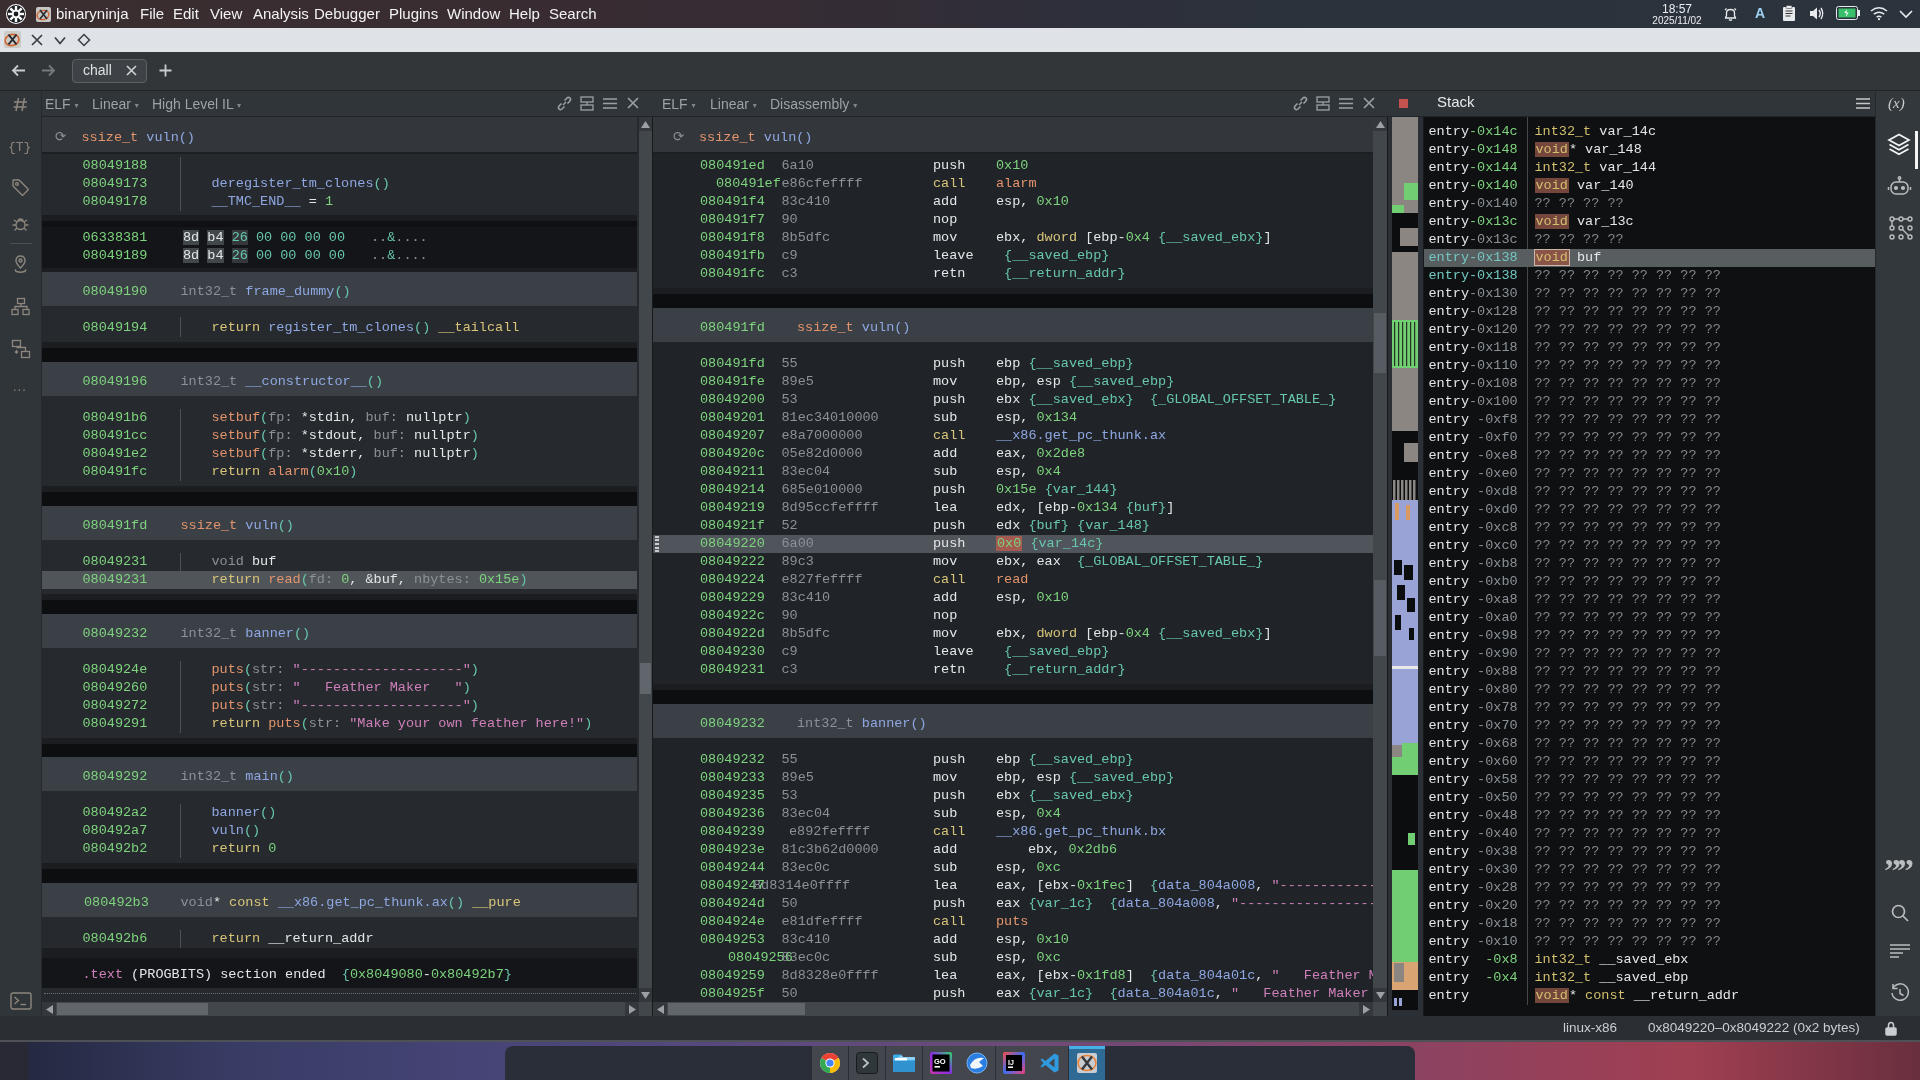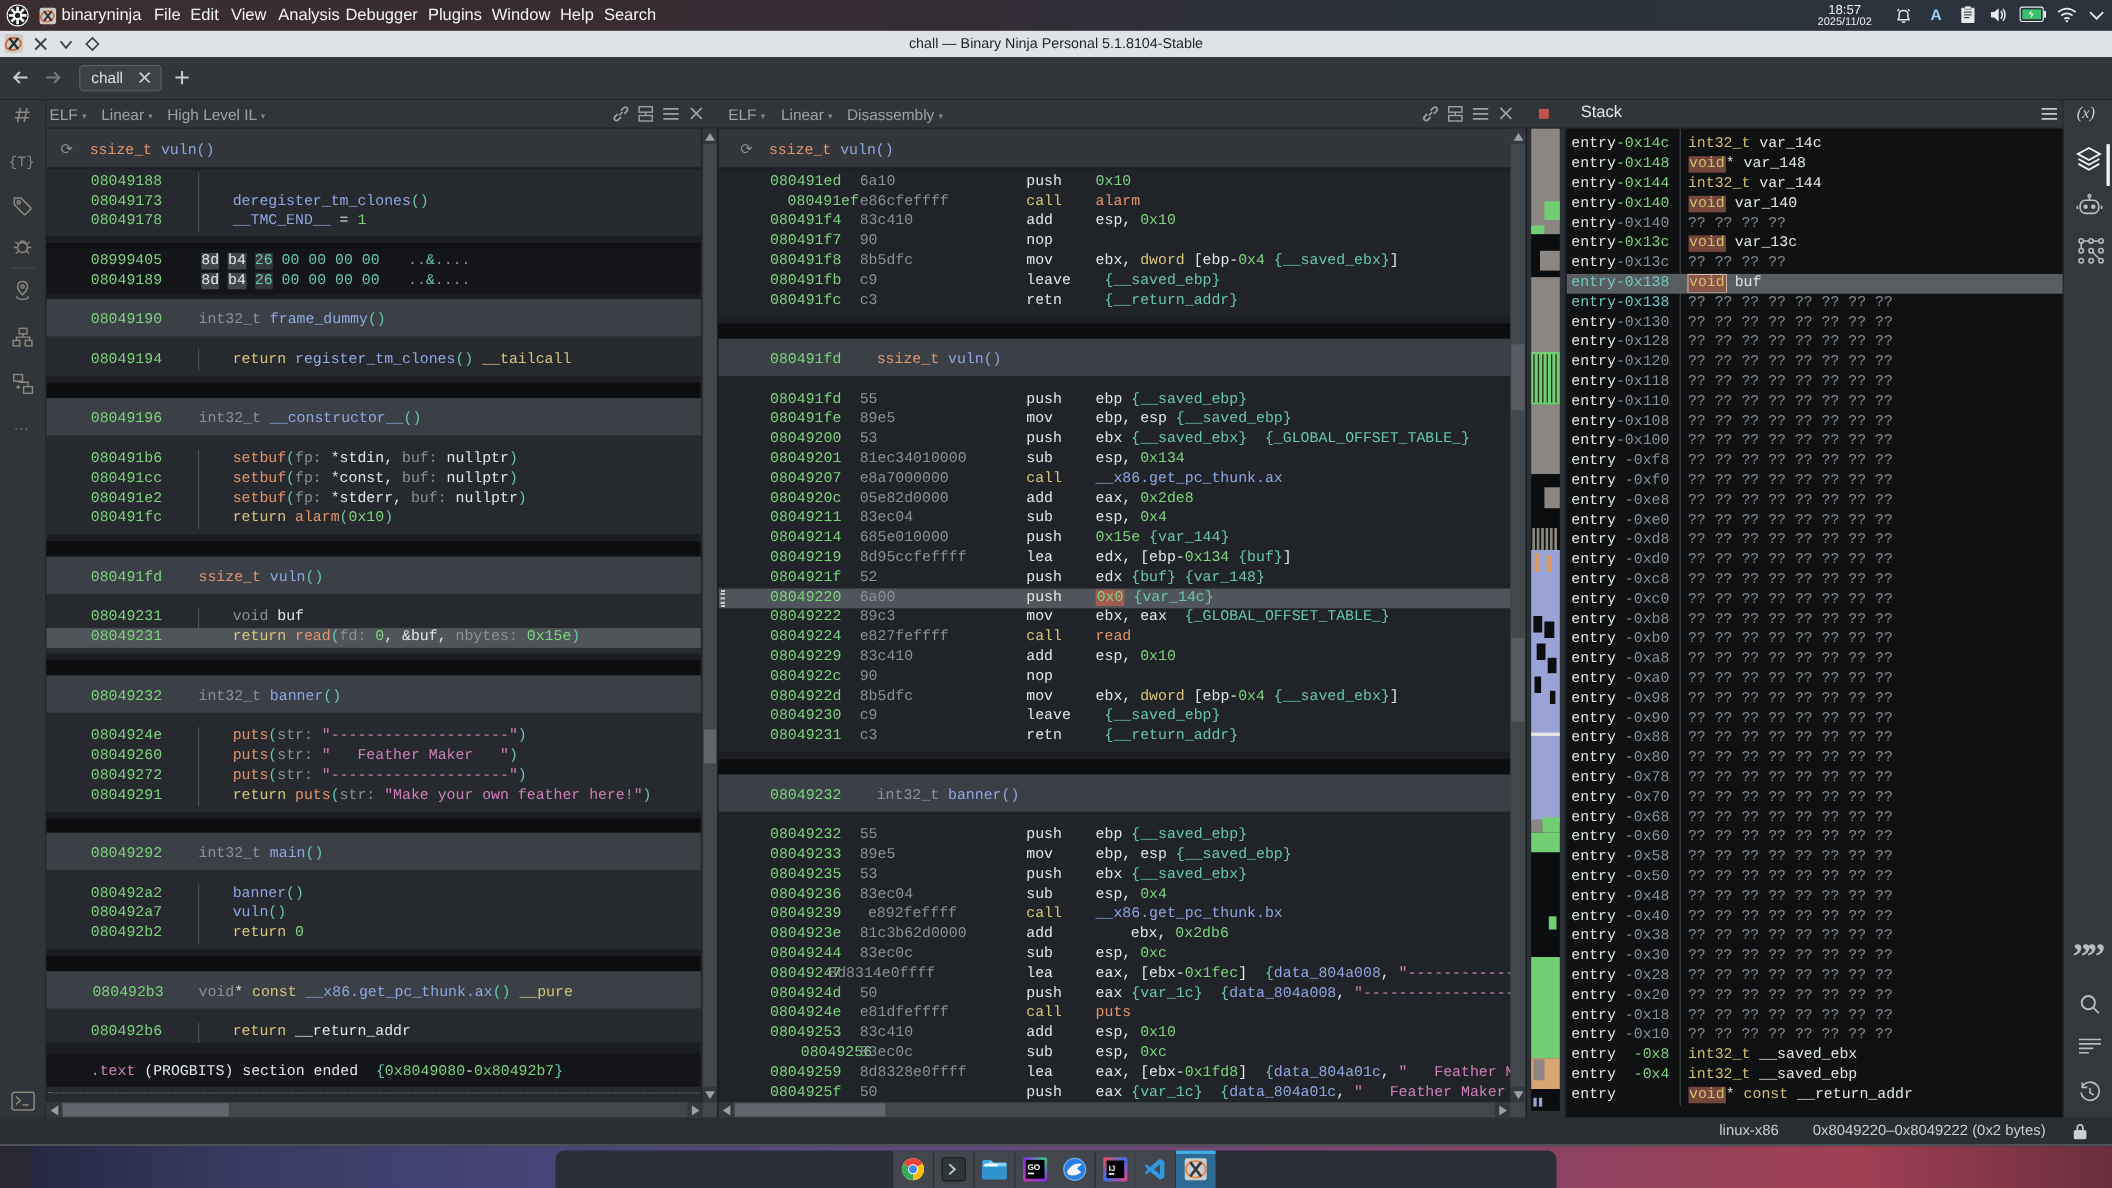--- a/index.html
+++ b/index.html
@@ -82,21 +82,20 @@
     <svg style="left:1869px;top:6px" width="20" height="15" viewBox="0 0 20 15" fill="none" stroke="#e8ebee" stroke-width="1.5">
 <path d="M2 5 Q10 -1.5 18 5"></path>
       <path d="M4.8 8.2 Q10 4.2 15.2 8.2"></path>
       <path d="M7.6 11.2 Q10 9.4 12.4 11.2"></path>
 <circle cx="10" cy="13.2" r="1.1" fill="#e8ebee" stroke="none"></circle>
     </svg>
     <svg style="left:1898px;top:8px" width="16" height="12" viewBox="0 0 16 12" fill="none" stroke="#e8ebee" stroke-width="1.6">
 <path d="M2 3 L8 9 L14 3"></path>
     </svg>
     <div style="position:absolute;left:0;top:28px;width:1920px;height:24px;background:#dfe2e7"></div>
-    <div style="position:absolute;left:0;top:28px;width:1920px;height:24px;text-align:center;color:#23262a;font-size:13px;line-height:24px">chall — Binary Ninja Personal 5.1.8104-Stable</div>
     <svg style="left:4px;top:31px" width="17" height="17" viewBox="0 0 17 17">
 <rect x="0" y="0" width="17" height="17" rx="2" fill="#ccccc6"></rect>
 <ellipse cx="8" cy="9" rx="7" ry="5.5" fill="none" stroke="#d4622f" stroke-width="1.6" transform="rotate(-15 8 9)"></ellipse>
 <path d="M4.5 3.5 L12.5 13.5 M12.5 3.5 L4.5 13.5" stroke="#26292e" stroke-width="2"></path>
     </svg>
     <svg style="left:30px;top:33px" width="14" height="14" viewBox="0 0 14 14" stroke="#3c4045" stroke-width="1.7" fill="none">
 <path d="M2 2 L12 12 M12 2 L2 12"></path>
     </svg>
     <svg style="left:53px;top:35px" width="14" height="11" viewBox="0 0 14 11" stroke="#3c4045" stroke-width="1.7" fill="none">
 <path d="M2 2.5 L7 8.5 L12 2.5"></path>
@@ -290,21 +289,21 @@
         </div>
         <div class="r" style="top:175px;z-index:4">
           <s style="left:82.5px"><i class="g">08049173</i></s>
           <s style="left:211.5px"><i class="p">deregister_tm_clones</i><i class="t">()</i></s>
         </div>
         <div class="r" style="top:193px;z-index:4">
           <s style="left:82.5px"><i class="g">08049178</i></s>
           <s style="left:211.5px"><i class="p">__TMC_END__</i><i class="w"> = </i><i class="g">1</i></s>
         </div>
         <div class="r" style="top:229px;z-index:4">
-          <s style="left:82.5px"><i class="g">08999405</i></s>
+          <s style="left:82.5px"><i class="g">06338381</i></s>
           <s style="left:183px"><i class="w" style="background:#42474c">8d</i><i class="w"> </i><i class="w" style="background:#42474c">b4</i><i class="w"> </i><i class="t" style="background:#34383c">26</i><i class="t"> 00 00 00 00</i></s>
           <s style="left:371px"><i class="gy">..</i><i class="t">&amp;</i><i class="gy">....</i></s>
         </div>
         <div class="r" style="top:247px;z-index:4">
           <s style="left:82.5px"><i class="g">08049189</i></s>
           <s style="left:183px"><i class="w" style="background:#42474c">8d</i><i class="w"> </i><i class="w" style="background:#42474c">b4</i><i class="w"> </i><i class="t" style="background:#34383c">26</i><i class="t"> 00 00 00 00</i></s>
           <s style="left:371px"><i class="gy">..</i><i class="t">&amp;</i><i class="gy">....</i></s>
         </div>
         <div class="r" style="top:283px;z-index:4">
           <s style="left:82.5px"><i class="g">08049190</i></s>
@@ -317,21 +316,21 @@
         <div class="r" style="top:373px;z-index:4">
           <s style="left:82.5px"><i class="g">08049196</i></s>
           <s style="left:180.5px"><i class="gy">int32_t</i><i class="w"> </i><i class="p">__constructor__</i><i class="t">()</i></s>
         </div>
         <div class="r" style="top:409px;z-index:4">
           <s style="left:82.5px"><i class="g">080491b6</i></s>
           <s style="left:211.5px"><i class="o">setbuf</i><i class="t">(</i><i class="gy">fp: </i><i class="w">*stdin</i><i class="w">, </i><i class="gy">buf: </i><i class="w">nullptr</i><i class="t">)</i></s>
         </div>
         <div class="r" style="top:427px;z-index:4">
           <s style="left:82.5px"><i class="g">080491cc</i></s>
-          <s style="left:211.5px"><i class="o">setbuf</i><i class="t">(</i><i class="gy">fp: </i><i class="w">*const</i><i class="w">, </i><i class="gy">buf: </i><i class="w">nullptr</i><i class="t">)</i></s>
+          <s style="left:211.5px"><i class="o">setbuf</i><i class="t">(</i><i class="gy">fp: </i><i class="w">*stdout</i><i class="w">, </i><i class="gy">buf: </i><i class="w">nullptr</i><i class="t">)</i></s>
         </div>
         <div class="r" style="top:445px;z-index:4">
           <s style="left:82.5px"><i class="g">080491e2</i></s>
           <s style="left:211.5px"><i class="o">setbuf</i><i class="t">(</i><i class="gy">fp: </i><i class="w">*stderr</i><i class="w">, </i><i class="gy">buf: </i><i class="w">nullptr</i><i class="t">)</i></s>
         </div>
         <div class="r" style="top:463px;z-index:4">
           <s style="left:82.5px"><i class="g">080491fc</i></s>
           <s style="left:211.5px"><i class="y">return </i><i class="o">alarm</i><i class="t">(</i><i class="g">0x10</i><i class="t">)</i></s>
         </div>
         <div class="r" style="top:517px;z-index:4">

